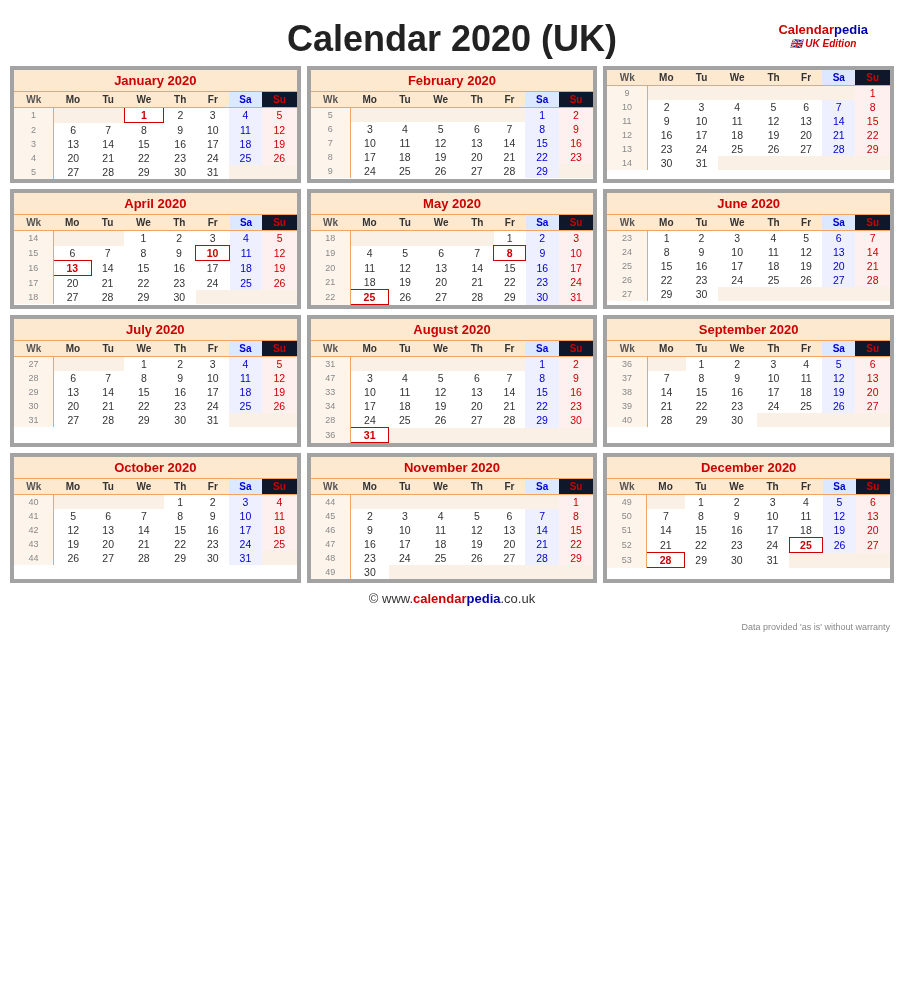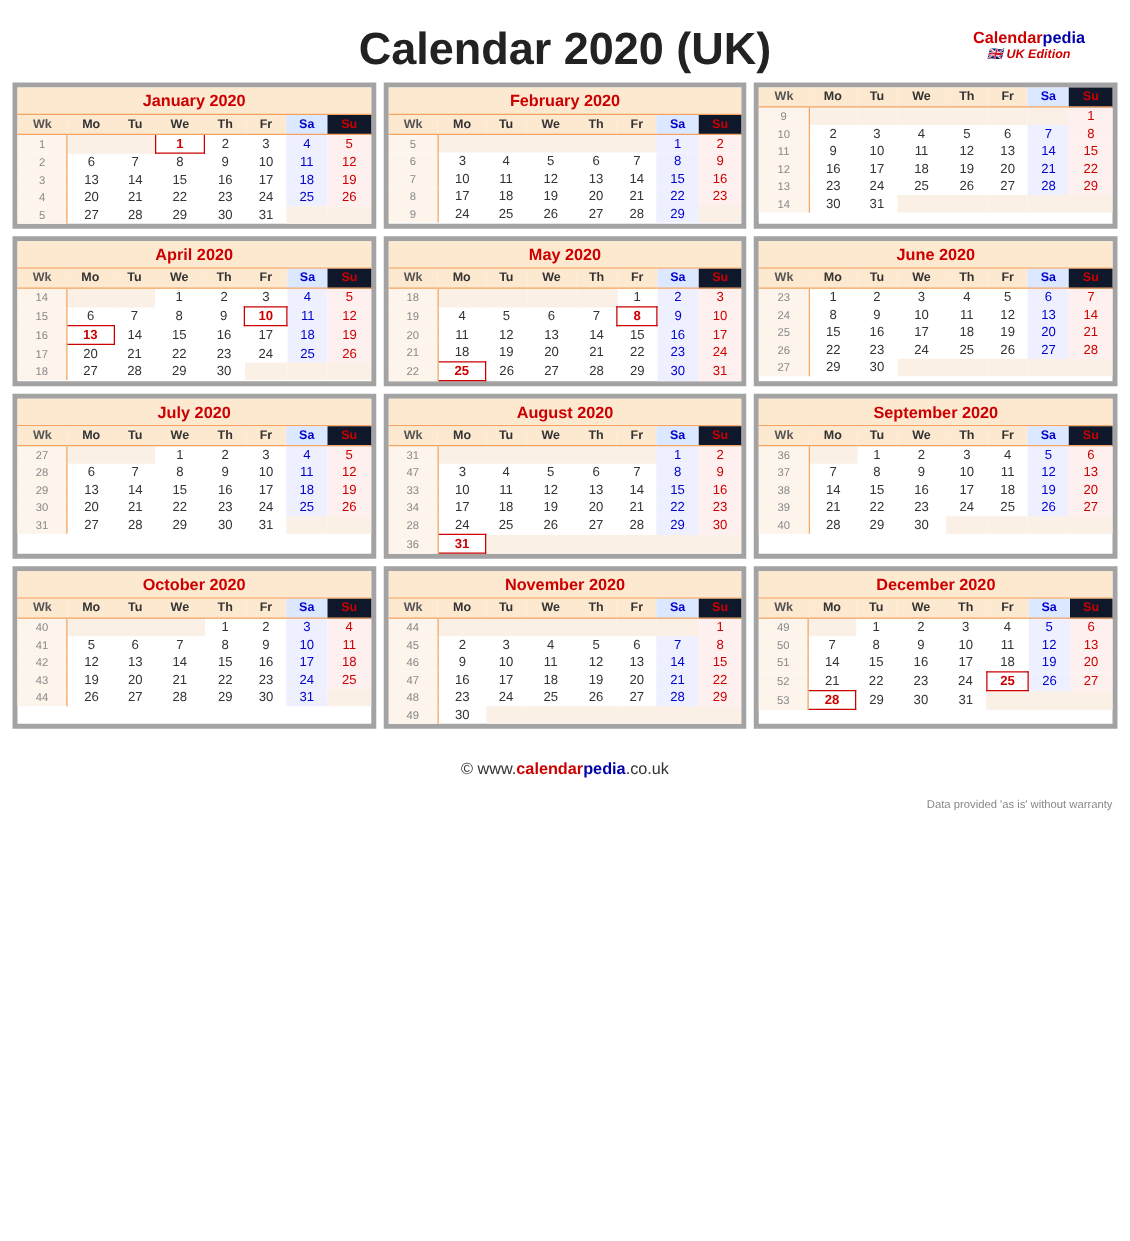--- a/index.html
+++ b/index.html
@@ -95,21 +95,21 @@
       border: 1.5px solid #c00;
       font-weight: bold;
       color: #c00;
     }
     table.cal tbody tr td.empty {
       background: #faf0e6;
     }
     .footer {
       text-align: center;
       font-size: 13px;
-      margin-top: 24px;
+      margin-top: 8px;
       color: #333;
     }
     .footer span.www { color: #333; }
     .footer span.calendar { color: #c00; font-weight: bold; }
     .footer span.pedia2 { color: #00a; font-weight: bold; }
     .footer-note {
       text-align: right;
       font-size: 9px;
       color: #888;
       margin-top: 16px;

